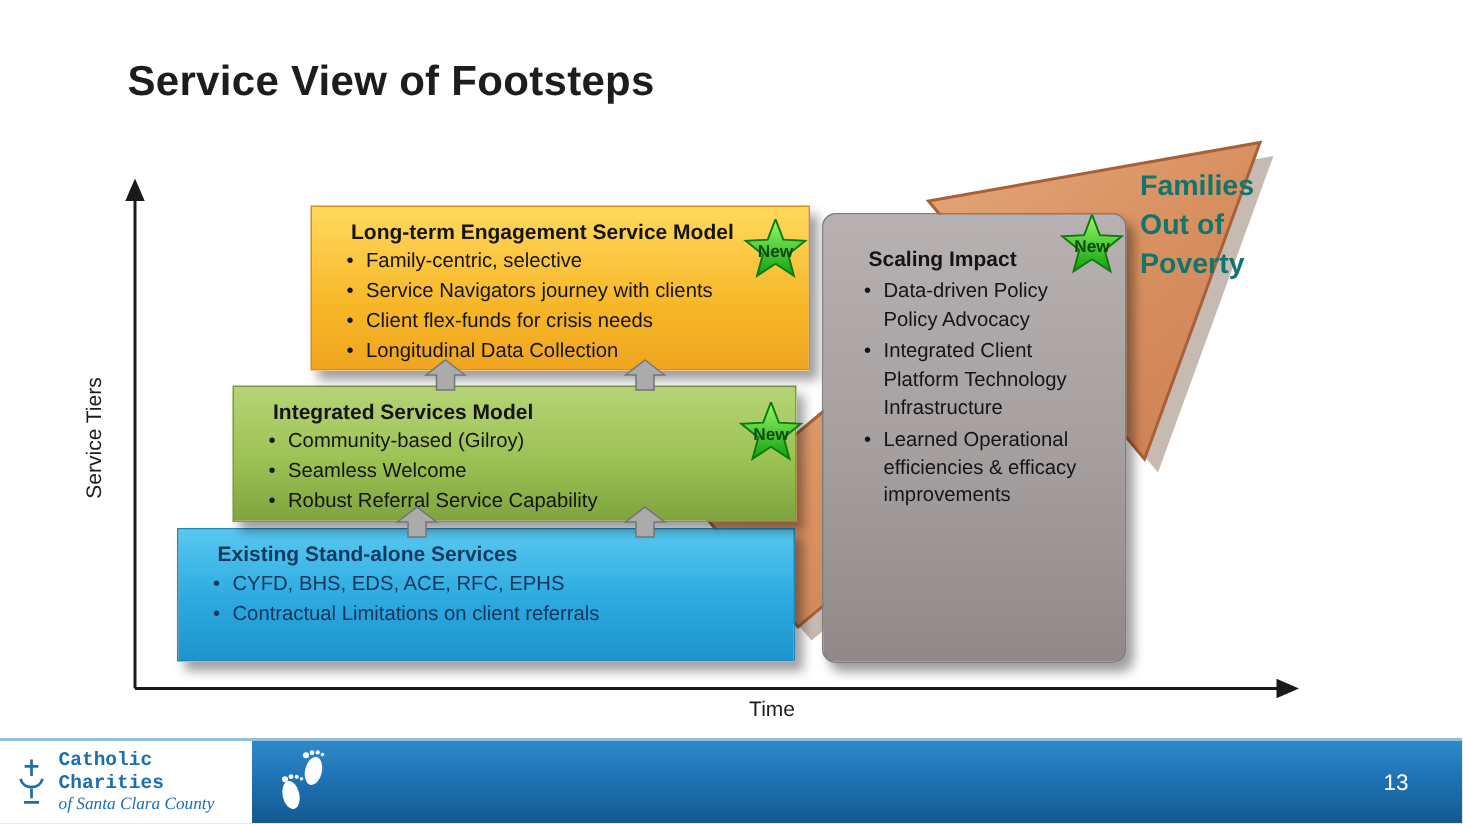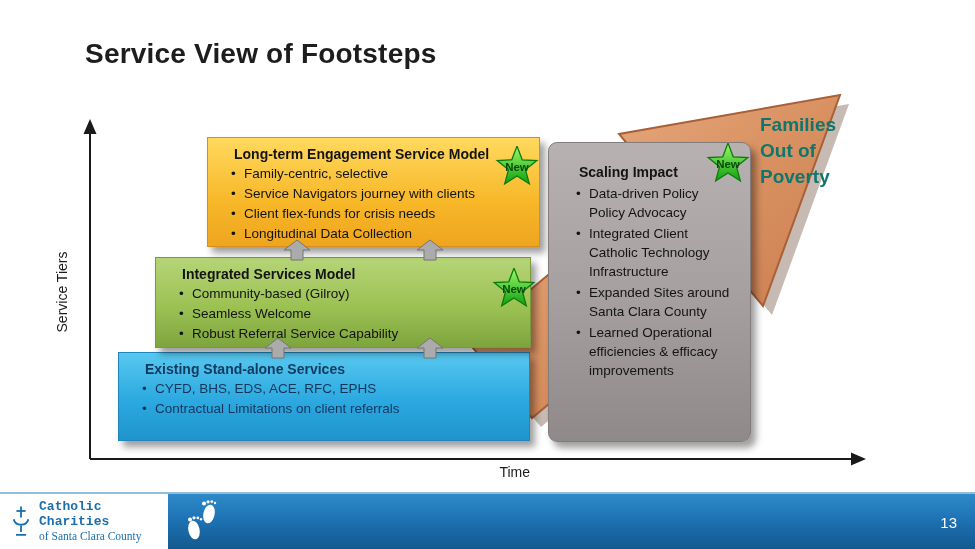--- a/index.html
+++ b/index.html
@@ -81,26 +81,26 @@
   }
   .logo-panel{
     position:absolute;left:0;top:0;width:168px;height:100%;background:#ffffff;
     display:flex;align-items:center;gap:7px;padding-left:10px;box-sizing:border-box;
   }
   .org1{
     font-family:Liberation Mono, monospace;font-weight:bold;
     font-size:13px;color:#1B6FAF;line-height:1.15;
   }
   .org2{
-    font-family:"Liberation Serif", serif;
+    font-family:"Liberation Serif", serif;font-style:italic;
     font-size:11.5px;color:#1B6FAF;line-height:1.15;
   }
   .footprints{position:absolute;left:182px;top:5px;}
   .pagenum{
-    position:absolute;right:18px;top:50%;transform:translateY(-50%);
+    position:absolute;right:36px;top:50%;transform:translateY(-50%);
     color:#ffffff;font-size:15px;
   }
 </style>
 </head>
 <body>
 
 <div class="slide">
 
   <h1 class="slide-title">Service View of Footsteps</h1>
 
@@ -154,22 +154,21 @@
       <li>Service Navigators journey with clients</li>
       <li>Client flex-funds for crisis needs</li>
       <li>Longitudinal Data Collection</li>
     </ul>
   </div>
 
   <div class="box box-scaling">
     <div class="box-title">Scaling Impact</div>
     <ul>
       <li>Data-driven Policy Policy Advocacy</li>
-      <li>Integrated Client Catholic Technology Infrastructure</li>
-      <li>Expanded Sites around Santa Clara County</li>
+      <li>Integrated Client Platform Technology Infrastructure</li>
       <li>Learned Operational efficiencies &amp; efficacy improvements</li>
     </ul>
   </div>
 
   <svg class="layer z4" viewBox="0 0 975 549" aria-hidden="true">
     <g fill="#ABABAB" stroke="#757575" stroke-width="1">
       <polygon points="278,338 291,348 284,348 284,358 272,358 272,348 265,348"></polygon>
       <polygon points="430,338 443,348 436,348 436,358 424,358 424,348 417,348"></polygon>
       <polygon points="297,240 310,250 303,250 303,260 291,260 291,250 284,250"></polygon>
       <polygon points="430,240 443,250 436,250 436,260 424,260 424,250 417,250"></polygon>

